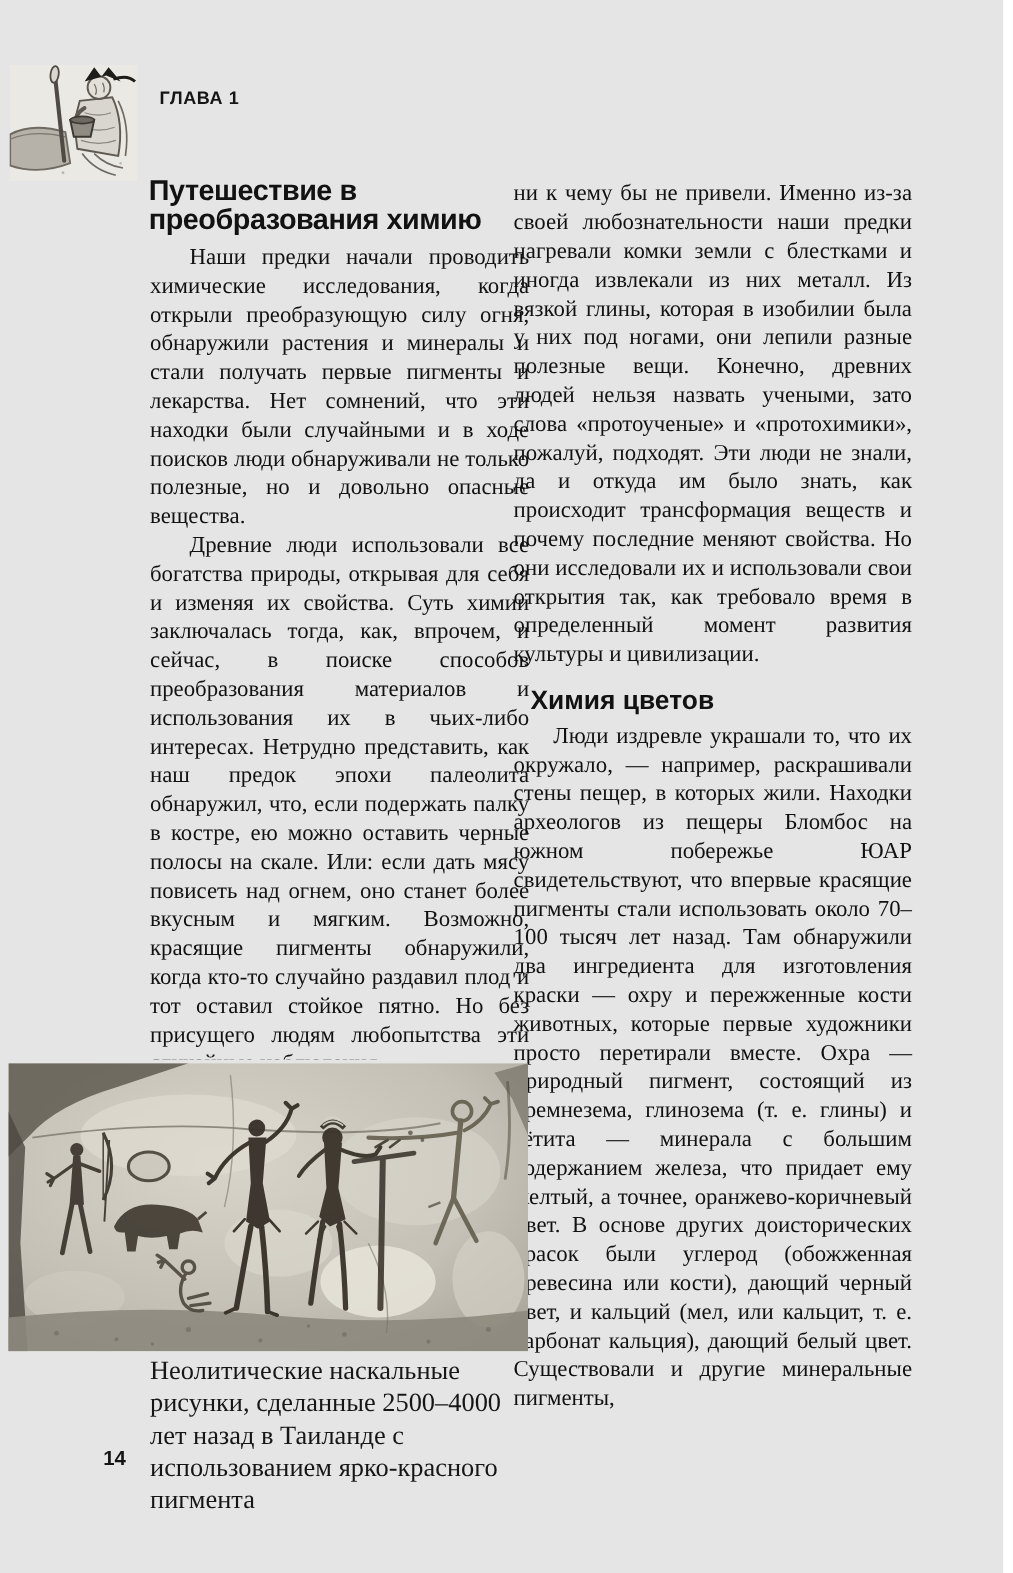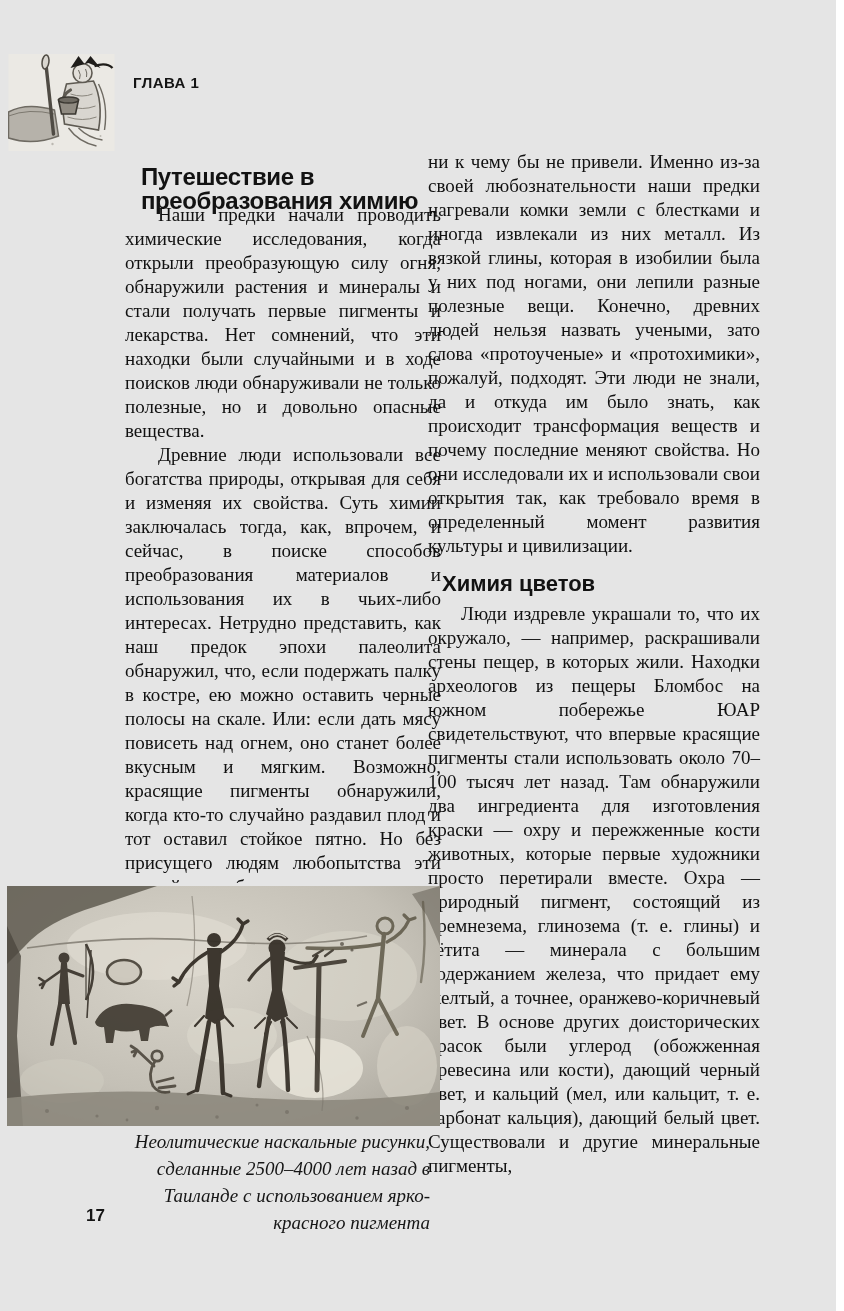--- a/index.html
+++ b/index.html
@@ -14,21 +14,21 @@
   .chapter-illustration{
     position:absolute;left:8px;top:54px;width:107px;height:97px;
   }
   .chapter-illustration svg{display:block;width:100%;height:100%;}
   .chapter-label{
     position:absolute;left:133px;top:74px;
     font-family:"Liberation Sans", sans-serif;
     font-weight:700;font-size:15px;letter-spacing:.5px;color:#151515;
   }
   .page-title{
-    position:absolute;left:124px;top:148px;margin:17px;
+    position:absolute;left:124px;top:148px;margin:0;
     font-family:"Liberation Sans", sans-serif;
     font-weight:700;font-size:24px;line-height:24px;
     letter-spacing:-0.4px;color:#121212;
   }
   .col{
     position:absolute;
     font-size:19px;line-height:24px;
     text-align:justify;
   }
   .col p{margin:0;}
@@ -40,22 +40,22 @@
     font-family:Liberation Sans, sans-serif;
     font-weight:700;font-size:22px;line-height:24px;color:#121212;
     text-align:left;
   }
   .figure{
     position:absolute;left:7px;top:886px;width:433px;height:240px;
   }
   .figure svg{display:block;width:100%;height:100%;}
   .figure-caption{
     position:absolute;left:125px;top:1128px;width:305px;
-    font-style:italic;font-size:19px;line-height:27px;color:#161616;
-    text-align:right;
+    font-size:22px;line-height:27px;color:#161616;
+    text-align:left;
   }
   .page-number{
     position:absolute;left:86px;top:1206px;
     font-family:"Liberation Sans", sans-serif;
     font-weight:700;font-size:17px;color:#151515;
   }
 </style>
 </head>
 <body>
 
@@ -224,15 +224,15 @@
       <g fill="#4a443a" opacity="0.7">
         <circle cx="335" cy="58" r="2"></circle>
           <circle cx="345" cy="64" r="1.6"></circle>
         <path d="M350,120 L360,116" stroke="#4a443a" stroke-width="2"></path>
       </g>
     </svg>
   </div>
 
   <div class="figure-caption">Неолитические наскальные рисунки, сделанные 2500–4000 лет назад в Таиланде с использованием ярко-красного пигмента</div>
 
-  <div class="page-number">17</div>
+  <div class="page-number">14</div>
 
 </div>
 
 </body></html>

